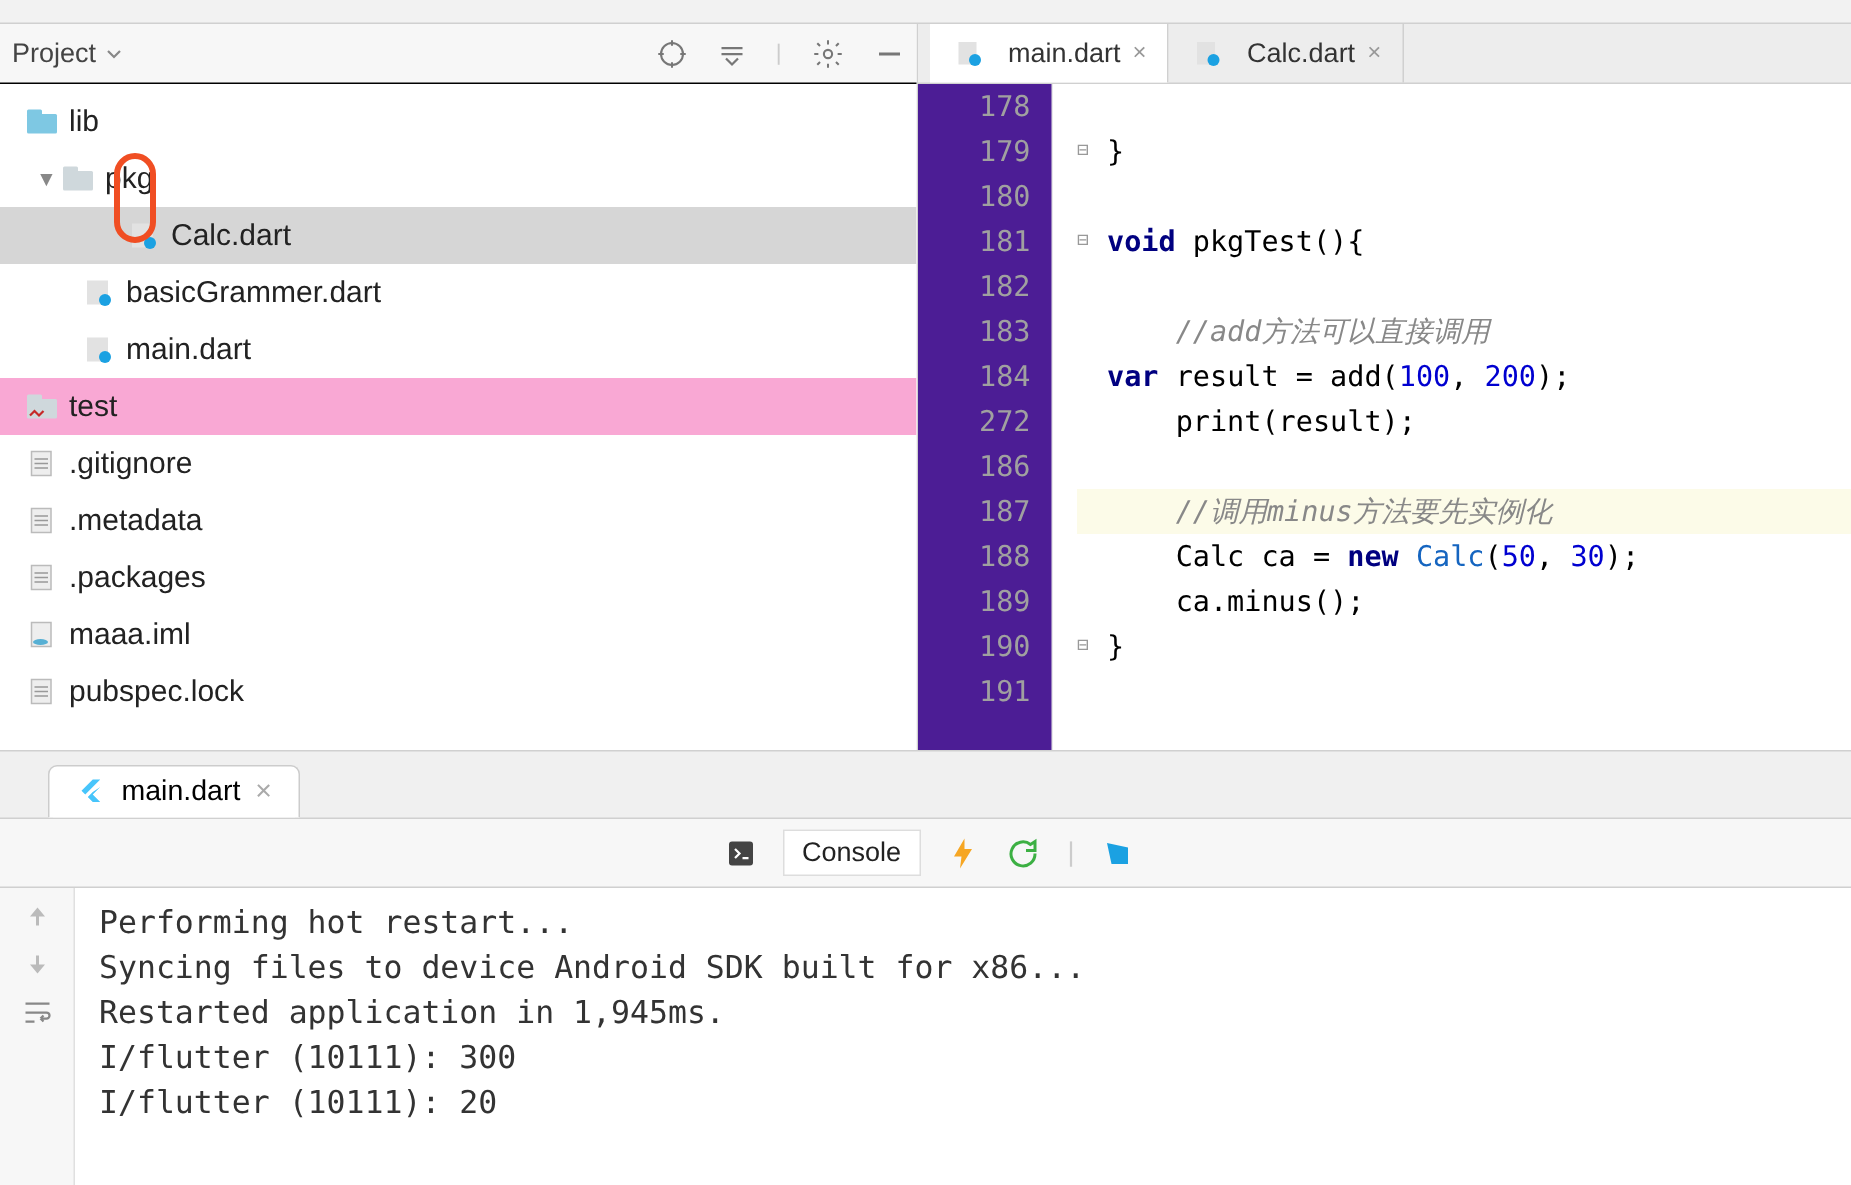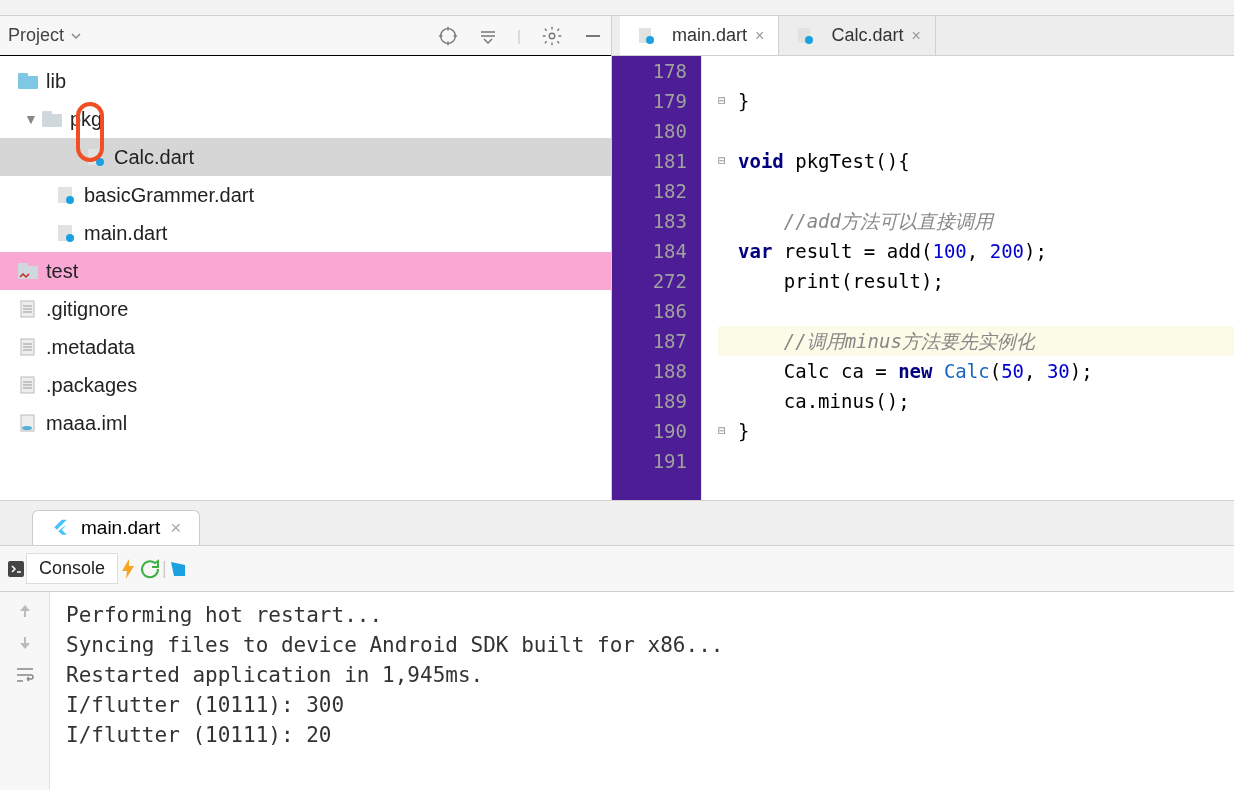--- a/index.html
+++ b/index.html
@@ -164,22 +164,24 @@
   margin-top: 8px;
 }
 .bottom-tab .close { color: #aaa; }
 .console-bar {
   height: 46px;
   background: #f7f7f7;
   border-bottom: 1px solid #d0d0d0;
   display: flex;
   align-items: center;
   padding-left: 6px;
+  gap: 18px;
   font-size: 18px;
   color: #222;
+  justify-content: center;
 }
 .console-label {
   background: #fff;
   border: 1px solid #ddd;
   padding: 4px 12px;
   display:flex;
   align-items:center;
   gap:6px;
 }
 .console-output {
@@ -353,20 +355,32 @@
       </div>
       <div class="tree-item">
         <span class="tree-indent" style="width:8px"></span>
         <span class="file-icon">
             <svg width="20" height="20">
               <rect x="3" y="2" width="13" height="16" fill="#eee" stroke="#bbb"></rect>
               <ellipse cx="9" cy="15" rx="5" ry="2" fill="#57b0d4"></ellipse>
             </svg>
           </span>
         <span>maaa.iml</span>
+      </div>
+      <div class="tree-item">
+        <span class="tree-indent" style="width:8px"></span>
+        <span class="file-icon">
+            <svg width="20" height="20">
+              <rect x="3" y="2" width="13" height="16" fill="#eee" stroke="#bbb"></rect>
+              <line x1="5" y1="7" x2="14" y2="7" stroke="#999"></line>
+              <line x1="5" y1="10" x2="14" y2="10" stroke="#999"></line>
+              <line x1="5" y1="13" x2="14" y2="13" stroke="#999"></line>
+            </svg>
+          </span>
+        <span>pubspec.lock</span>
       </div>
     </div>
   </div>
 
   <div class="editor-panel">
     <div class="editor-tabs">
       <div class="editor-tab active">
         <span class="file-icon">
             <svg width="18" height="18">
               <rect x="2" y="1" width="12" height="15" fill="#e2e2e2"></rect>

